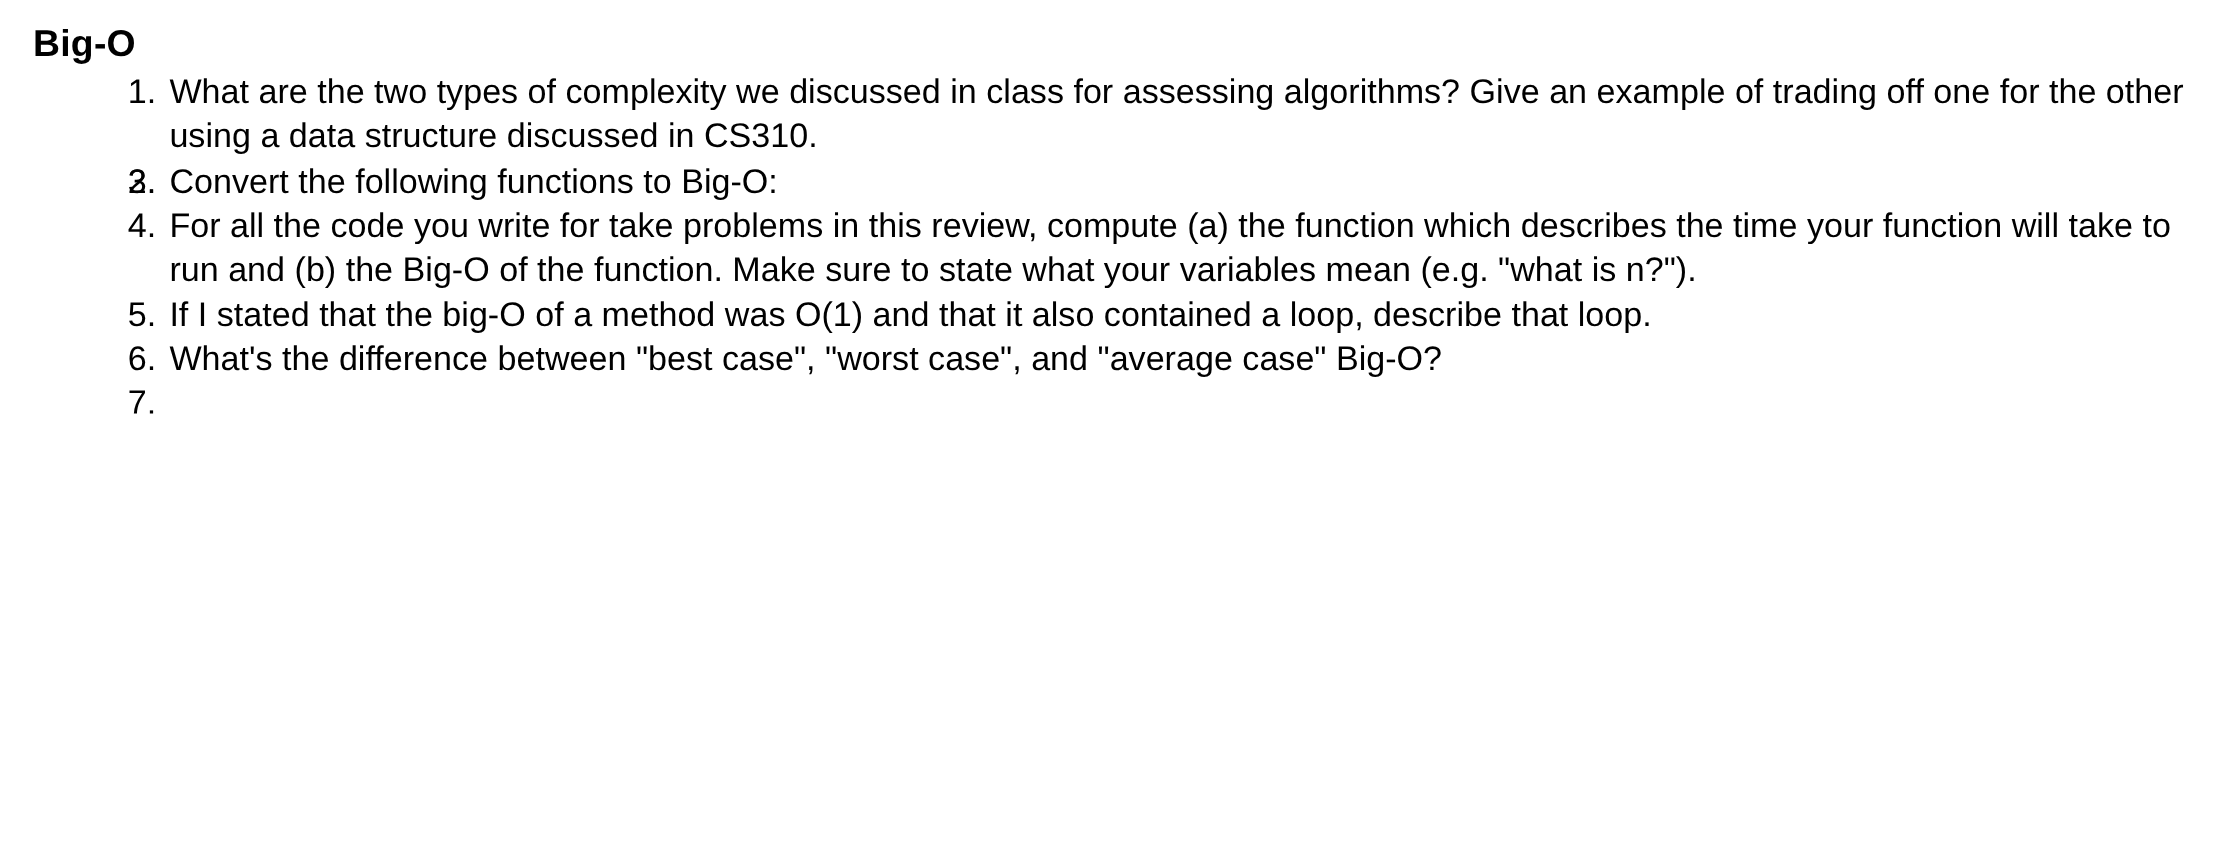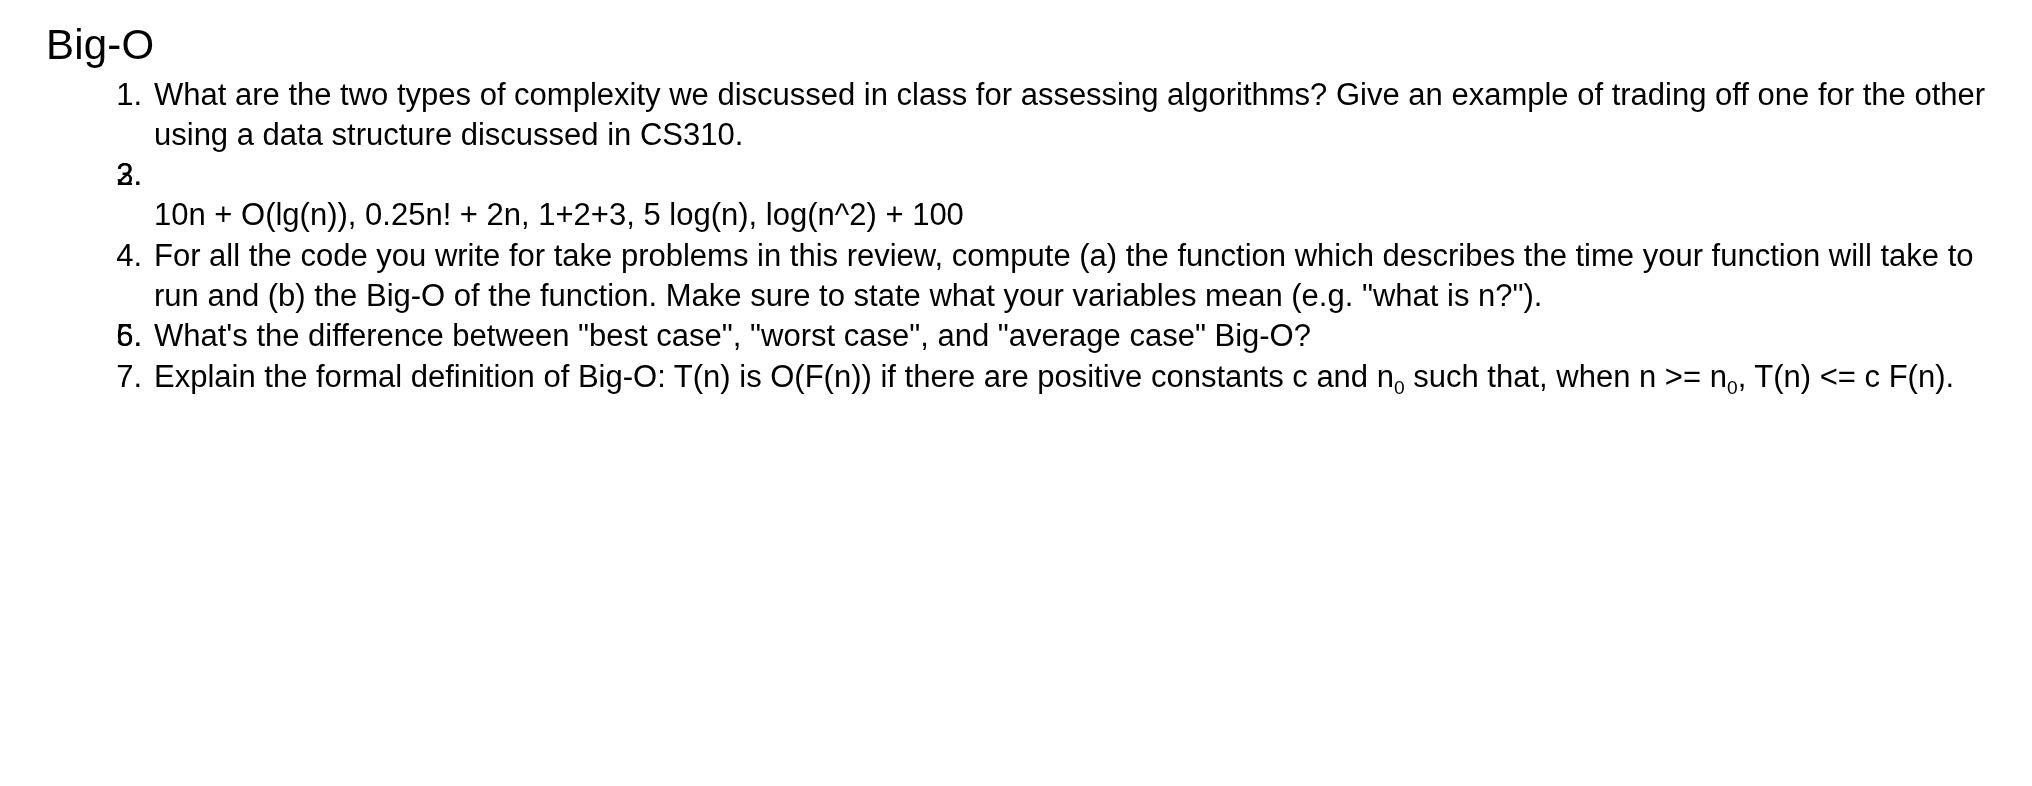--- a/index.html
+++ b/index.html
@@ -10,24 +10,24 @@
   body {
     font-family: "Gill Sans", "Gill Sans MT", "Trebuchet MS", "Segoe UI", sans-serif;
     font-size: 31px;
     line-height: 1.3;
     color: #000000;
     padding: 18px 30px 30px 30px;
     width: 2032px;
     box-sizing: border-box;
   }
   .heading {
-    font-weight: 400;
-    font-size: 42px;
+    font-weight: 700;
+    font-size: 34px;
     letter-spacing: 0.2px;
-    margin: 0 0 2px 16px;
+    margin: 0 0 2px 0;
   }
   ol.questions {
     list-style: none;
     margin: 0;
     padding: 0 0 0 80px;
   }
   ol.questions > li {
     position: relative;
     padding: 0 0 0 44px;
     margin: 0;
@@ -49,31 +49,30 @@
 <ol class="questions">
   <li>
     <span class="num">1.</span>
     <span>What are the two types of complexity we discussed in class for assessing algorithms? Give an example of trading off one for the other using a data structure discussed in CS310.</span>
   </li>
   <li>
     <span class="num">2.</span>
   </li>
   <li>
     <span class="num">3.</span>
-    <br>
-    <span>10n + O(lg(n)), 0.25n! + 2n, 1+2+3, 5 log(n), log(n^2) + 100</span>
+    <span>Convert the following functions to Big-O:</span><br>
   </li>
   <li>
     <span class="num">4.</span>
     <span>For all the code you write for take problems in this review, compute (a) the function which describes the time your function will take to run and (b) the Big-O of the function. Make sure to state what your variables mean (e.g. "what is n?").</span>
   </li>
   <li>
     <span class="num">5.</span>
+    <span>If I stated that the big-O of a method was O(1) and that it also contained a loop, describe that loop.</span>
   </li>
   <li>
     <span class="num">6.</span>
     <span>What's the difference between "best case", "worst case", and "average case" Big-O?</span>
   </li>
   <li>
     <span class="num">7.</span>
-    <span>Explain the formal definition of Big-O: T(n) is O(F(n)) if there are positive constants c and n<span class="sub0">0</span> such that, when n &gt;= n<span class="sub0">0</span>, T(n) &lt;= c F(n).</span>
   </li>
 </ol>
 
 </body></html>

